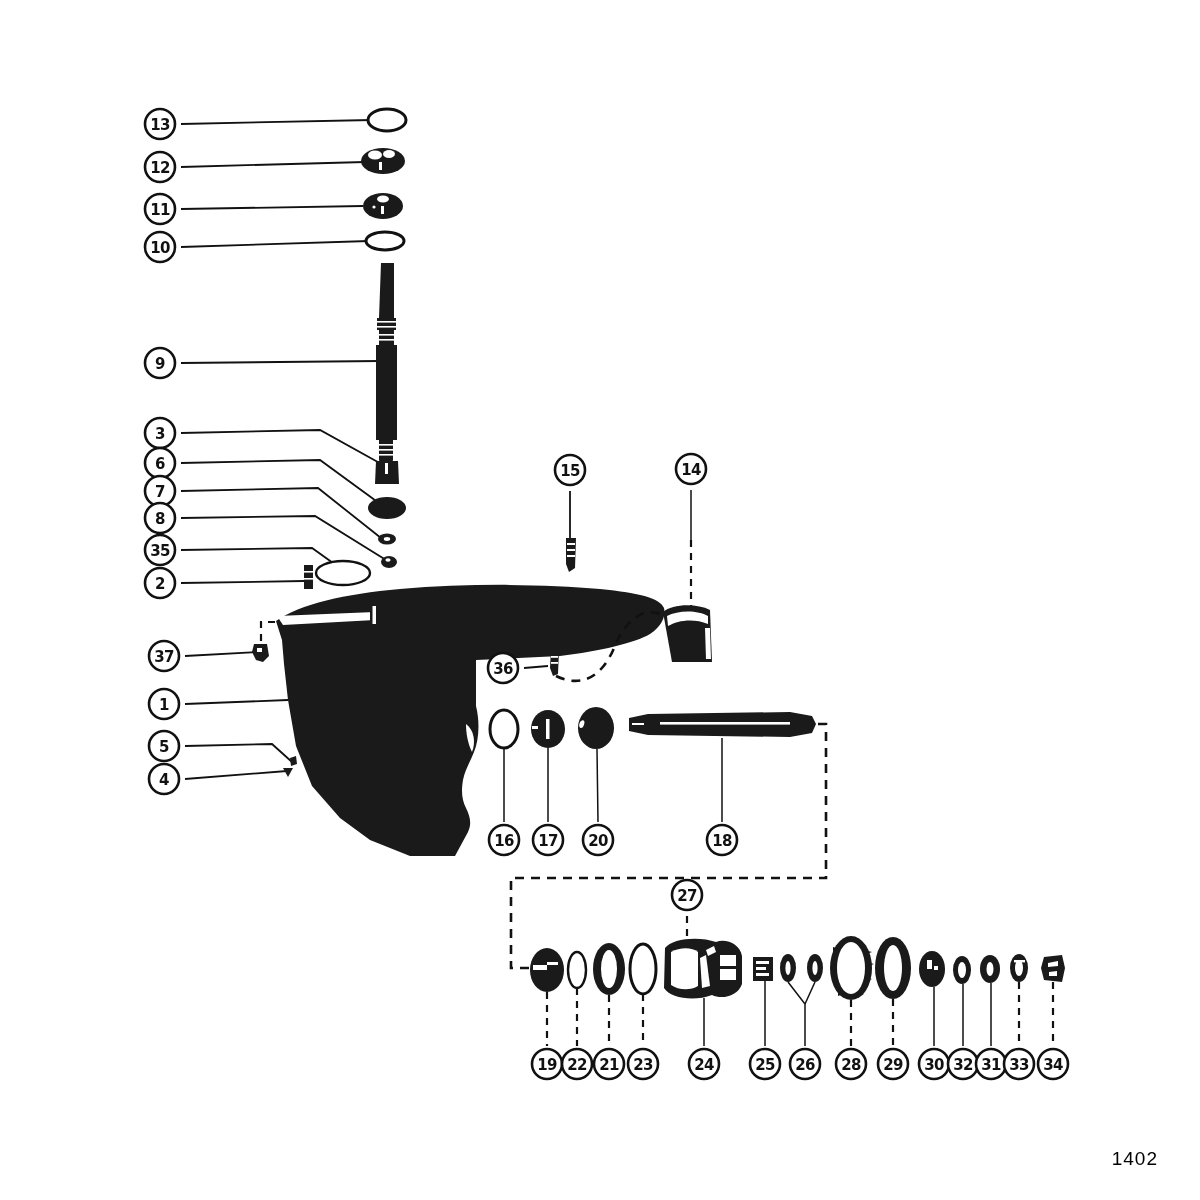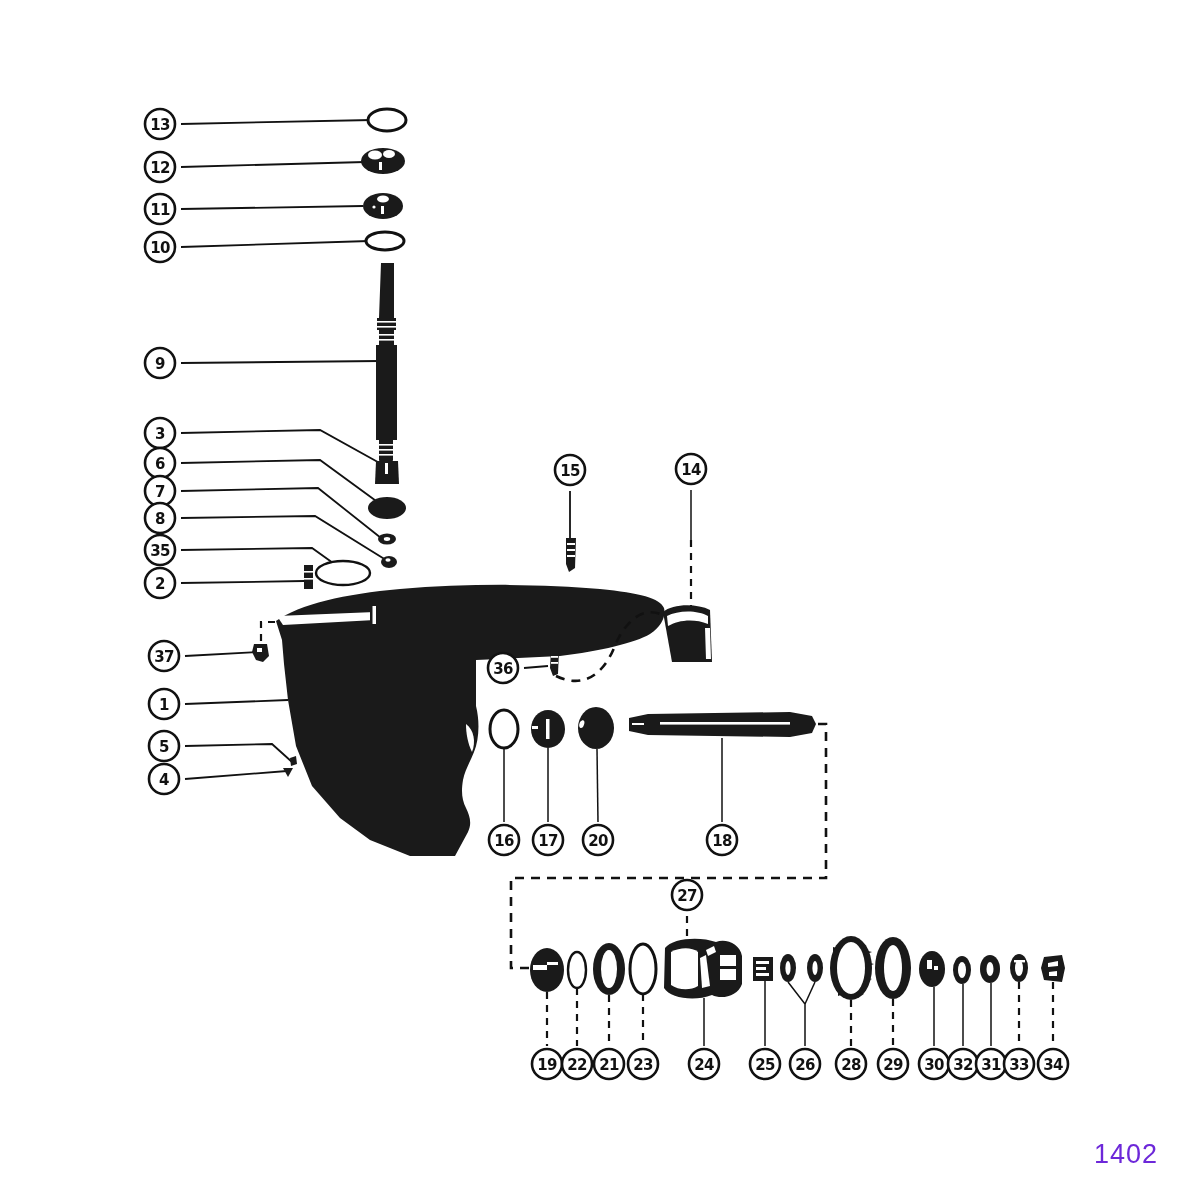--- a/index.html
+++ b/index.html
@@ -27,23 +27,23 @@
   .leader-thin{stroke:#111111;stroke-width:1.5;fill:none;}
   .dashpath{stroke:#111111;stroke-width:2.6;fill:none;stroke-dasharray:9 7;stroke-linecap:butt;}
   .dashpath-fine{stroke:#111111;stroke-width:2.2;fill:none;stroke-dasharray:7 6;}
   .solidpart{fill:#1a1a1a;stroke:none;}
   .outlinepart{fill:#ffffff;stroke:#111111;stroke-width:3;}
   .outlinepart-thin{fill:#ffffff;stroke:#111111;stroke-width:2.4;}
   .pagenum{
     position:absolute;
     right:42px;bottom:30px;
     font-family:"Liberation Sans",sans-serif;
-    font-size:27px;
+    font-size:19px;
     font-weight:500;
-    color:#6d28d9;
+    color:#000000;
     letter-spacing:1px;
   }
 </style>
 </head>
 <body>
 
 <div id="stage">
 
   <svg id="diagram" viewBox="0 0 1200 1200" xmlns="http://www.w3.org/2000/svg">
 

